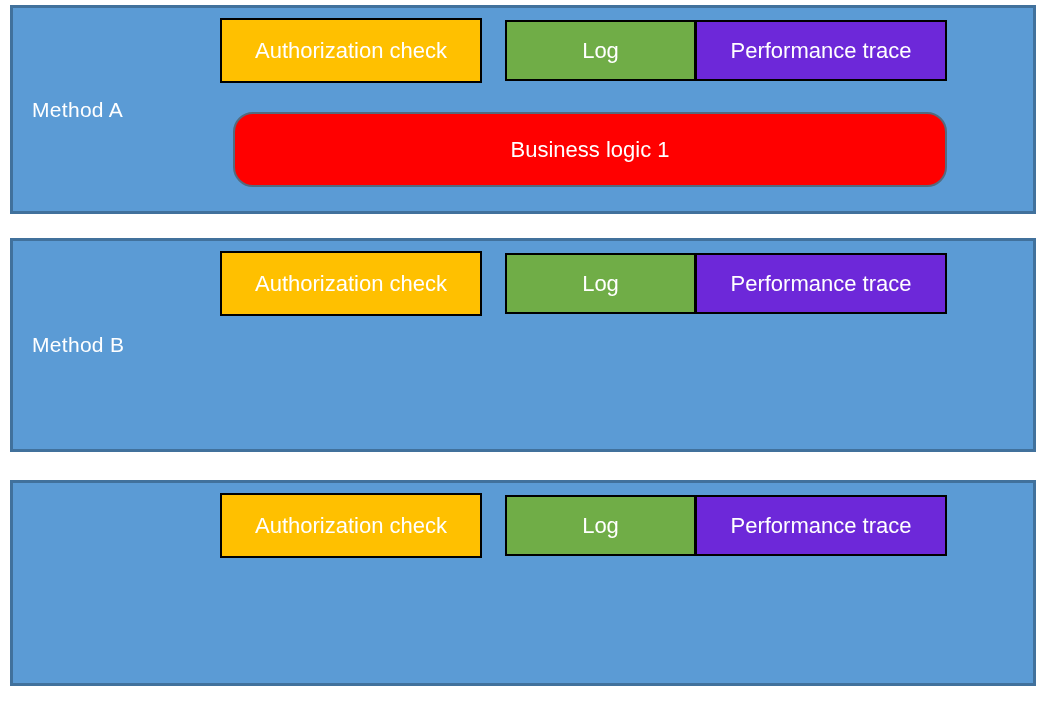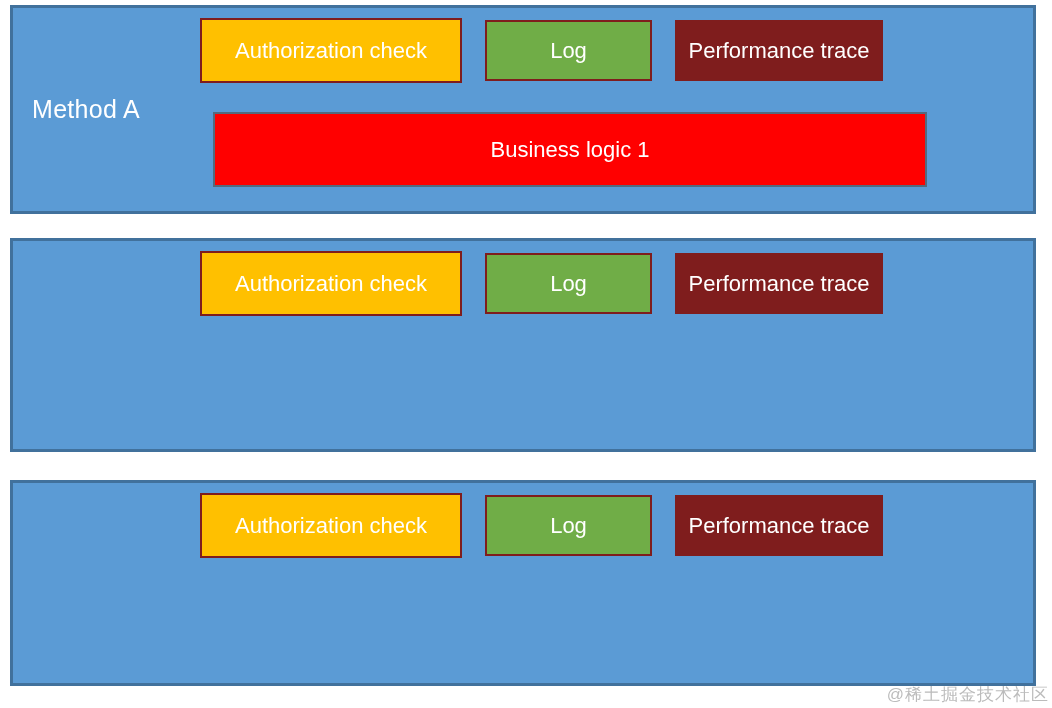--- a/index.html
+++ b/index.html
@@ -28,55 +28,57 @@
   .row-c { top: 480px; height: 206px; }
 
   .method-label {
     position: absolute;
     left: 19px;
     top: 0;
     bottom: 0;
     display: flex;
     align-items: center;
     color: #ffffff;
-    font-size: 25px;
+    font-size: 21px;
     letter-spacing: 0.3px;
   }
   .block {
     position: absolute;
     box-sizing: border-box;
     display: flex;
     align-items: center;
     justify-content: center;
     text-align: center;
     color: #ffffff;
     font-size: 22px;
     line-height: 28px;
-    border: 2px solid #7f1d1d;
+    border: 2px solid #000000;
+    margin-left: 20px;
   }
   .auth-block {
     left: 187px; top: 10px;
     width: 262px; height: 65px;
     background: #FFC000;
   }
   .log-block {
     left: 472px; top: 12px;
-    width: 167px; height: 61px;
+    width: 191px; height: 61px;
     background: #70AD47;
   }
   .trace-block {
     left: 662px; top: 12px;
-    width: 208px; height: 61px;
-    background: #7f1d1d;
+    width: 252px; height: 61px;
+    background: #6d28d9;
   }
   .business-block {
     left: 200px; top: 104px;
     width: 714px; height: 75px;
     background: #FF0000;
     border-color: #546A7E;
+    border-radius: 20px;
   }
   .watermark {
     position: absolute;
     right: 3px;
     bottom: 2px;
     color: rgba(145, 145, 145, 0.62);
     font-size: 17px;
     letter-spacing: 1px;
     white-space: nowrap;
   }
@@ -88,26 +90,26 @@
 
   <div class="method-row row-a">
     <div class="method-label">Method A</div>
     <div class="block auth-block">Authorization check</div>
     <div class="block log-block">Log</div>
     <div class="block trace-block">Performance trace</div>
     <div class="block business-block">Business logic 1</div>
   </div>
 
   <div class="method-row row-b">
+    <div class="method-label">Method B</div>
     <div class="block auth-block">Authorization check</div>
     <div class="block log-block">Log</div>
     <div class="block trace-block">Performance trace</div>
   </div>
 
   <div class="method-row row-c">
     <div class="block auth-block">Authorization check</div>
     <div class="block log-block">Log</div>
     <div class="block trace-block">Performance trace</div>
   </div>
 
-  <div class="watermark">@稀土掘金技术社区</div>
 
 </div>
 
 </body></html>

